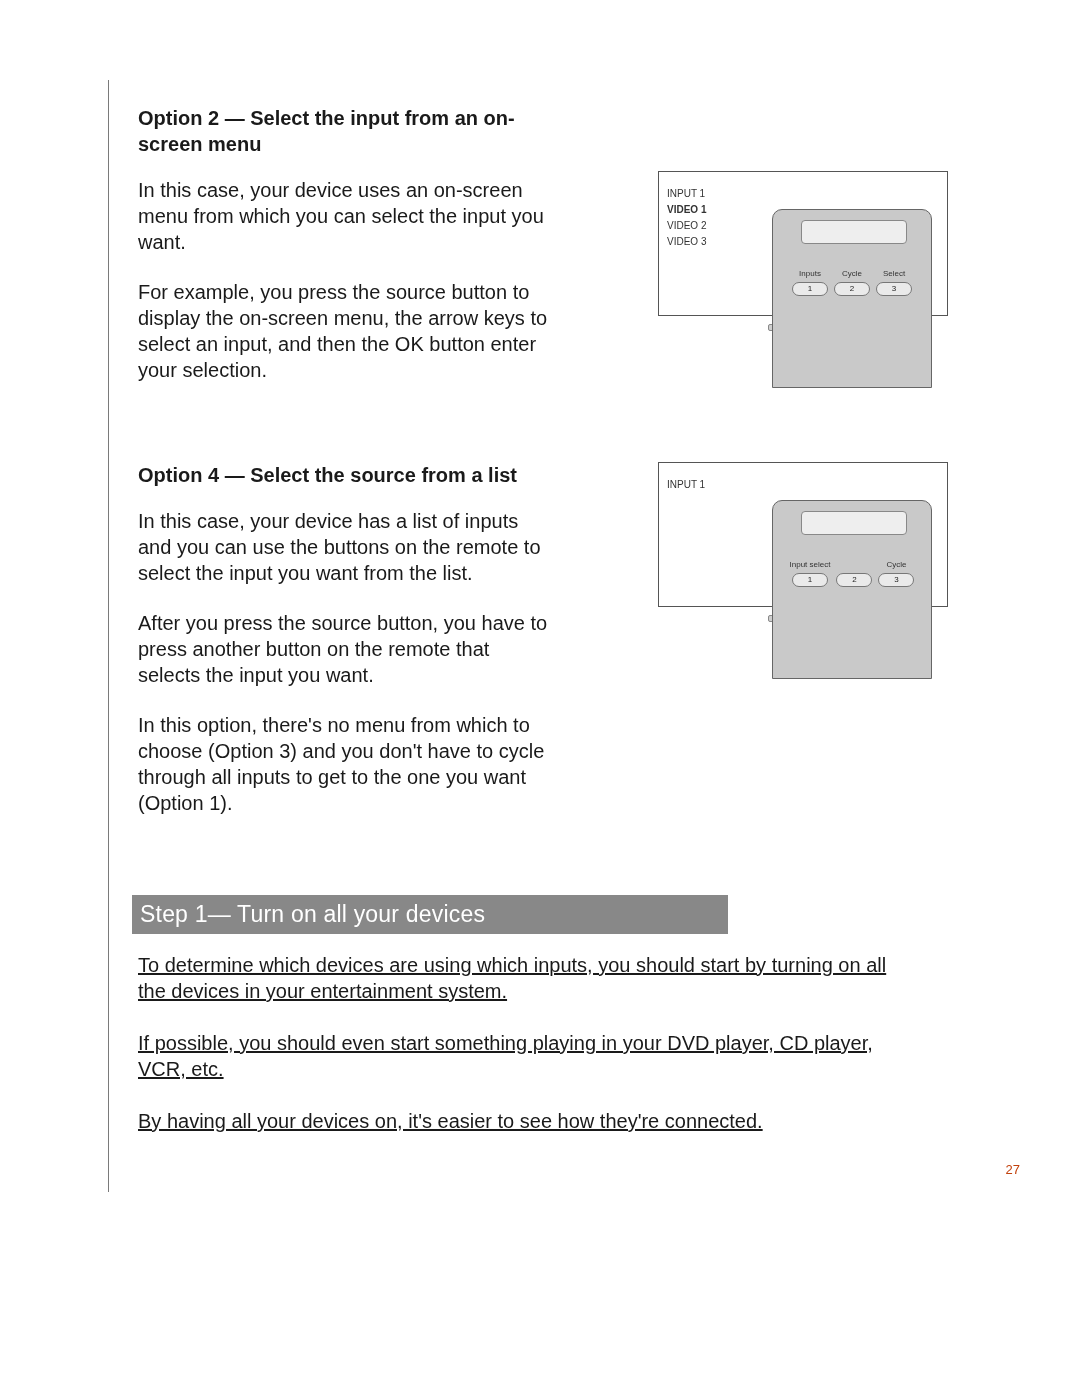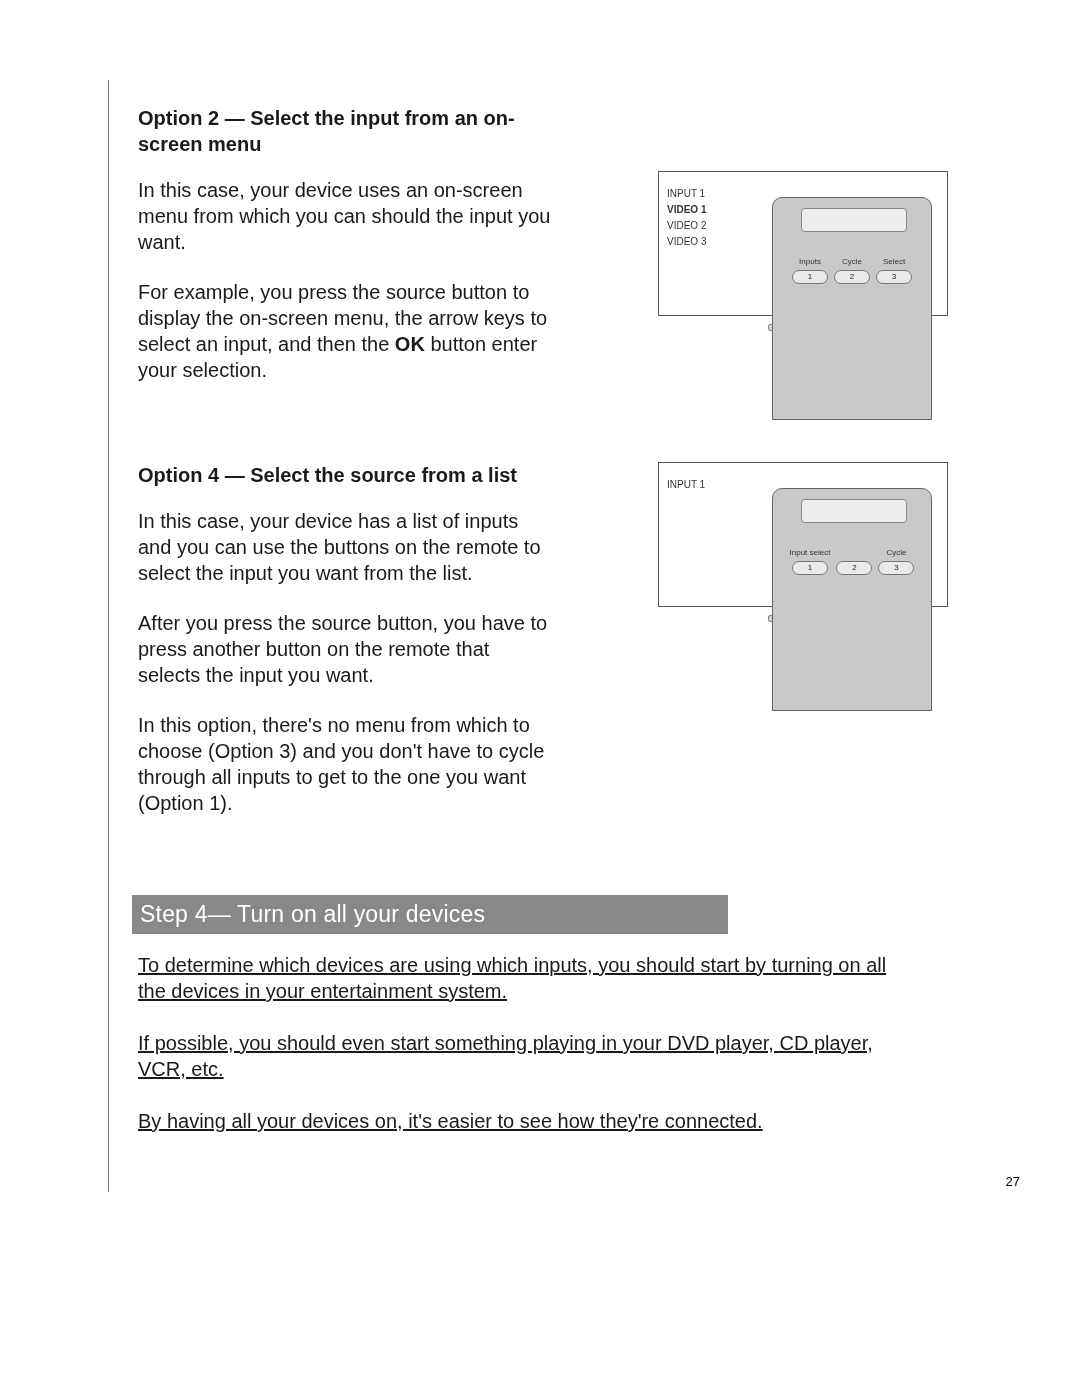--- a/index.html
+++ b/index.html
@@ -36,21 +36,21 @@
     font-weight: 700;
     font-size: 20px;
     line-height: 1.3;
     margin: 0 0 20px 0;
   }
   .para {
     font-size: 20px;
     line-height: 1.3;
     margin: 0 0 24px 0;
   }
-  .para b { font-weight: 700; }
+  .para b { font-weight: 400; }
   .section-block {
     display: flex;
     justify-content: space-between;
     align-items: flex-start;
     margin-bottom: 55px;
   }
   .step-bar {
     background: #888888;
     color: #ffffff;
     font-size: 23px;
@@ -63,23 +63,23 @@
   .full-para {
     font-size: 20px;
     line-height: 1.3;
     margin: 0 0 26px 0;
     width: 760px;
     text-decoration: underline;
   }
   .page-num {
     position: absolute;
     right: 60px;
-    bottom: 208px;
+    bottom: 220px;
     font-size: 13px;
-    color: #000000;
+    color: #c2410c;
   }
 
   
   .fig {
     width: 290px;
     height: 200px;
     position: relative;
     margin-top: 66px;
   }
   .tv-frame {
@@ -118,24 +118,24 @@
     left: 8px;
     top: 14px;
     font-size: 10px;
     line-height: 1.6;
     color: #333;
     font-family: Arial, sans-serif;
   }
   .osd-list .sel { font-weight: 700; }
   .remote {
     position: absolute;
-    top: 26px;
+    top: 38px;
     left: 114px;
     width: 160px;
-    height: 223px;
+    height: 179px;
     background: #c9c9c9;
     border: 1px solid #666;
     border-radius: 10px 10px 0 0;
     box-sizing: border-box;
   }
   .remote-window {
     position: absolute;
     top: 10px;
     left: 28px;
     width: 104px;
@@ -183,21 +183,21 @@
 <body>
 
 <div class="page">
   <div class="sidebar-rule"></div>
 
   <div class="content">
 
     <div class="section-block">
       <div class="col-text">
         <p class="heading">Option 2 — Select the input from an on-screen menu</p>
-        <p class="para">In this case, your device uses an on-screen menu from which you can should the input you want.</p>
+        <p class="para">In this case, your device uses an on-screen menu from which you can select the input you want.</p>
         <p class="para">
           <span>For example, you press the source button to display the on-screen menu, the arrow keys to select an input, and then the </span><b>OK</b><span> button enter your selection.</span>
         </p>
       </div>
 
       <div class="fig">
         <div class="tv-frame">
           <div class="osd-list">
             <div>INPUT 1</div>
             <div class="sel">VIDEO 1</div>
@@ -256,21 +256,21 @@
             </div>
             <div class="rcol">
               <div class="rlabel">Cycle</div>
               <div class="rbtn">3</div>
             </div>
           </div>
         </div>
       </div>
     </div>
 
-    <div class="step-bar">Step 4— Turn on all your devices</div>
+    <div class="step-bar">Step 1— Turn on all your devices</div>
     <p class="full-para">To determine which devices are using which inputs, you should start by turning on all the devices in your entertainment system.</p>
     <p class="full-para">If possible, you should even start something playing in your DVD player, CD player, VCR, etc.</p>
     <p class="full-para">By having all your devices on, it's easier to see how they're connected.</p>
 
   </div>
 
   <div class="page-num">27</div>
 </div>
 
 </body></html>

